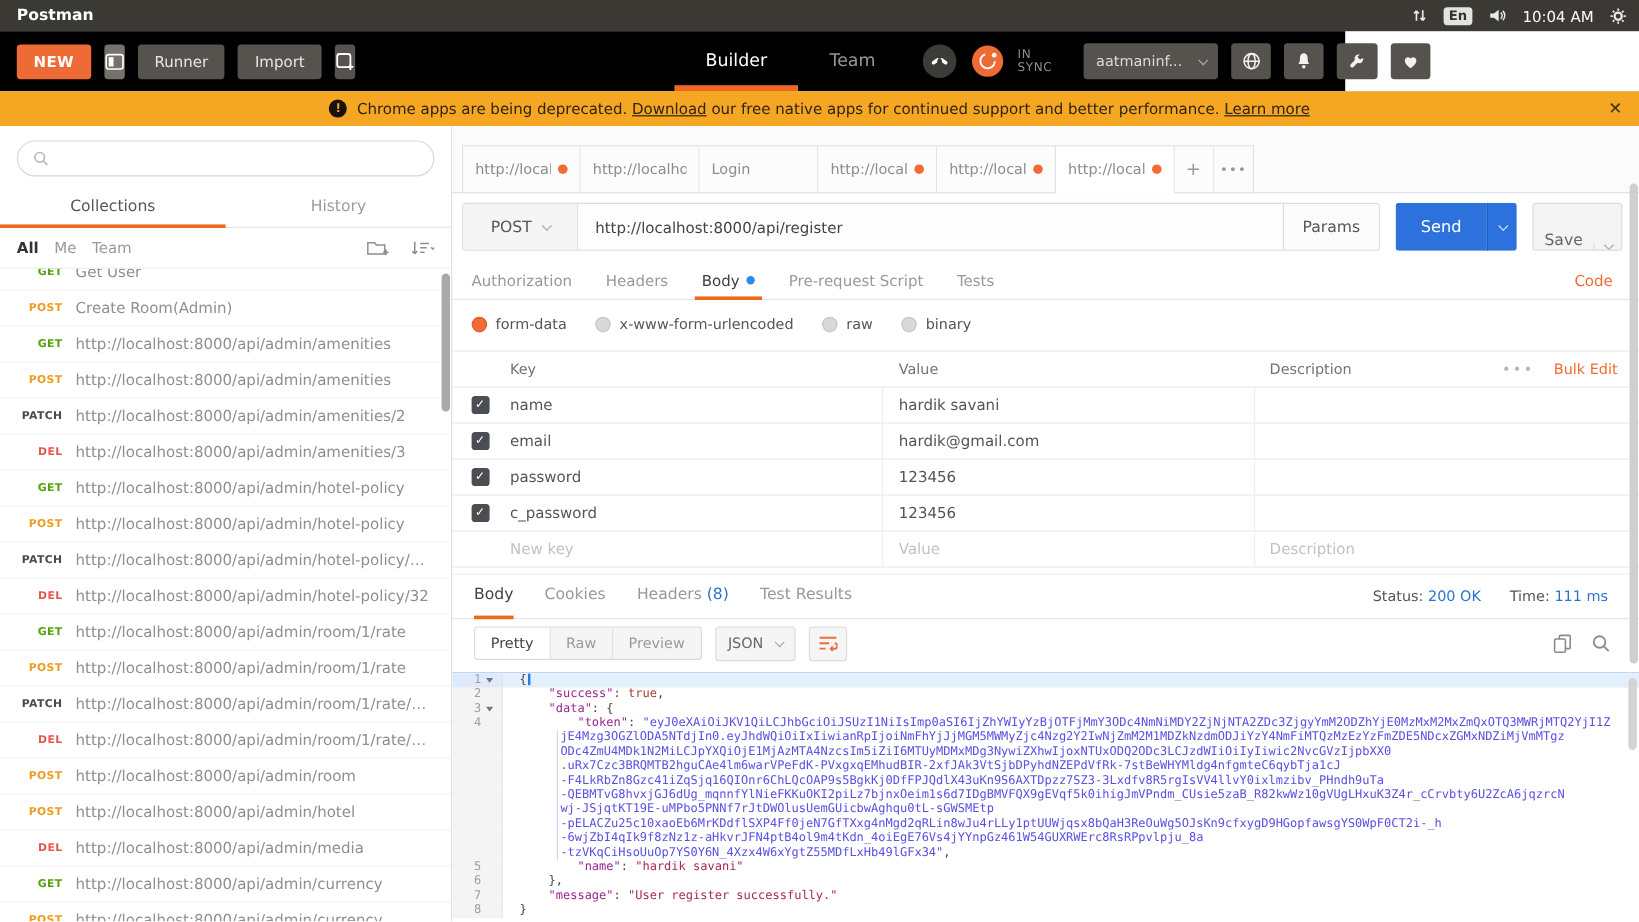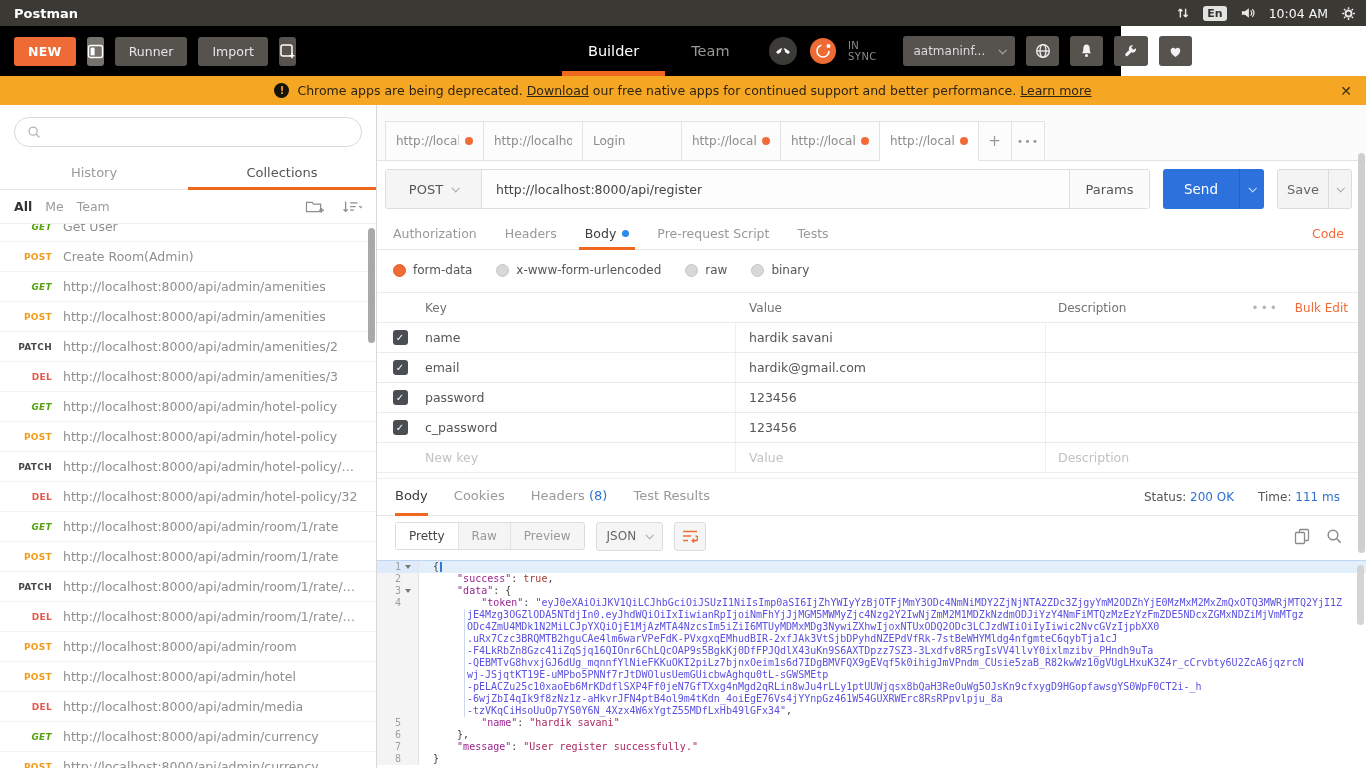--- a/index.html
+++ b/index.html
@@ -51,21 +51,21 @@
   .sbtab.active { color:#555; }
   .sbtab.active::after { content:""; position:absolute; left:0; right:0; bottom:-1px; height:3px; background:#f0681f; }
   .scope-row { height:34px; display:flex; align-items:center; padding:0 14px; gap:13px; border-bottom:1px solid #f0f0f0; }
   .scope { font-size:12.5px; color:#9a9a9a; cursor:pointer; }
   .scope.active { color:#333; font-weight:bold; }
   .scope-icons { margin-left:auto; display:flex; gap:18px; color:#8f8f8f; align-items:center; }
   .sb-list { flex:1; overflow:hidden; position:relative; }
   .sb-inner { margin-top:-12px; }
   .sb-item { height:30px; display:flex; align-items:center; padding:0 18px 0 10px; border-bottom:1px solid #f3f3f3; cursor:pointer; }
   .sb-method { width:42px; text-align:right; font-size:9px; font-weight:bold; letter-spacing:.3px; margin-right:11px; flex:none; }
-  .m-GET { color:#58a10f;font-style:italic; } .m-POST { color:#ef9c1f; } .m-PATCH { color:#4a4a4a; } .m-DEL { color:#e4594e; }
+  .m-GET { color:#58a10f; } .m-POST { color:#ef9c1f; } .m-PATCH { color:#4a4a4a; } .m-DEL { color:#e4594e; }
   .sb-label { font-size:12.5px; color:#8f8f8f; white-space:nowrap; overflow:hidden; text-overflow:ellipsis; }
   .sb-scroll { position:absolute; right:1px; top:7px; width:7px; height:115px; background:#a9a9a9; border-radius:4px; }
 
   
   .tabstrip { height:56px; display:flex; align-items:flex-end; padding-left:8px; background:#fbfbfb; border-bottom:1px solid #e3e3e3; position:relative; }
   .rtab { width:99px; height:40px; border:1px solid #e3e3e3; border-left:none; background:#fcfcfc; display:flex; align-items:center; padding:0 10px; font-size:12px; color:#8c8c8c; cursor:pointer; margin-bottom:-1px; }
   .rtab:first-child { border-left:1px solid #e3e3e3; }
   .rtab .lbl { flex:1; white-space:nowrap; overflow:hidden; }
   .rtab .dot { width:8px; height:8px; border-radius:50%; background:#f26b37; flex:none; margin-left:6px; }
   .rtab.active { background:#fff; border-bottom:1px solid #fff; }
@@ -78,21 +78,21 @@
   
   .urlrow { height:56px; display:flex; align-items:center; padding:0 14px 0 8px; gap:13px; }
   .url-group { flex:1; display:flex; height:40px; border:1px solid #dedede; border-radius:3px; overflow:hidden; }
   .method-select { width:96px; background:#f5f5f5; border-right:1px solid #dedede; display:flex; align-items:center; justify-content:center; gap:9px; font-size:13px; color:#555; font-weight:500; cursor:pointer; }
   .url-input { flex:1; border:none; outline:none; padding:0 14px; font-size:12.5px; color:#444; font-family:inherit; background:#fdfdfd; }
   .params-btn { width:80px; background:#fbfbfb; border-left:1px solid #dedede; border:none; border-left:1px solid #dedede; font-size:13px; color:#555; cursor:pointer; font-family:inherit; }
   .send-btn { height:40px; display:flex; border-radius:3px; overflow:hidden; cursor:pointer; }
   .send-main { width:76px; background:#2c71dc; color:#fff; font-size:13.5px; display:flex; align-items:center; justify-content:center; }
   .send-chev { width:25px; background:#2c71dc; border-left:1px solid #2560bd; display:flex; align-items:center; justify-content:center; }
   .send-chev .chev { border-color:#cfe0f8; }
-  .save-btn { height:40px; display:flex; border:1px solid #dcdcdc; border-radius:3px; overflow:hidden; cursor:pointer; background:#f4f4f4; }
+  .save-btn { height:40px; display:flex; border:1px solid #dcdcdc; border-radius:3px; overflow:hidden; cursor:pointer; background:#f4f4f4;align-items:flex-end; }
   .save-main { width:50px; color:#666; font-size:13px; display:flex; align-items:center; justify-content:center; }
   .save-chev { width:23px; border-left:1px solid #dcdcdc; display:flex; align-items:center; justify-content:center; }
 
   
   .subtabs { height:33px; display:flex; align-items:center; padding:0 22px 0 16px; border-bottom:1px solid #e6e6e6; gap:28px; }
   .subtab { font-size:12.5px; color:#999; cursor:pointer; position:relative; height:33px; line-height:31px; display:flex; align-items:center; gap:6px; }
   .subtab.active { color:#3d3d3d; }
   .subtab.active::after { content:""; position:absolute; left:-6px; right:-6px; bottom:0; height:3px; background:#f0681f; }
   .subtab .bdot { width:7px; height:7px; border-radius:50%; background:#2d8ceb; }
   .code-link { margin-left:auto; color:#f26b37; font-size:12.5px; cursor:pointer; }
@@ -277,22 +277,22 @@
       <div class="filter">
         <span>
             <svg width="14" height="14" viewBox="0 0 16 16" fill="none" stroke="#b5b5b5" stroke-width="1.5">
               <circle cx="7" cy="7" r="4.6"></circle>
               <path d="M10.6 10.6 L14.2 14.2"></path>
             </svg>
           </span>
       </div>
     </div>
     <div class="sbtabs" id="sb-tabs">
+        <span class="sbtab active">Collections</span>
         <span class="sbtab">History</span>
-        <span class="sbtab active">Collections</span>
       </div>
     <div class="scope-row">
       <span id="scopes" style="display:flex;gap:13px;">
           <span class="scope active">All</span>
           <span class="scope">Me</span>
           <span class="scope">Team</span>
         </span>
       <span class="scope-icons">
         <span>
             <svg width="19" height="16" viewBox="0 0 20 17" fill="none" stroke="#8f8f8f" stroke-width="1.3">

